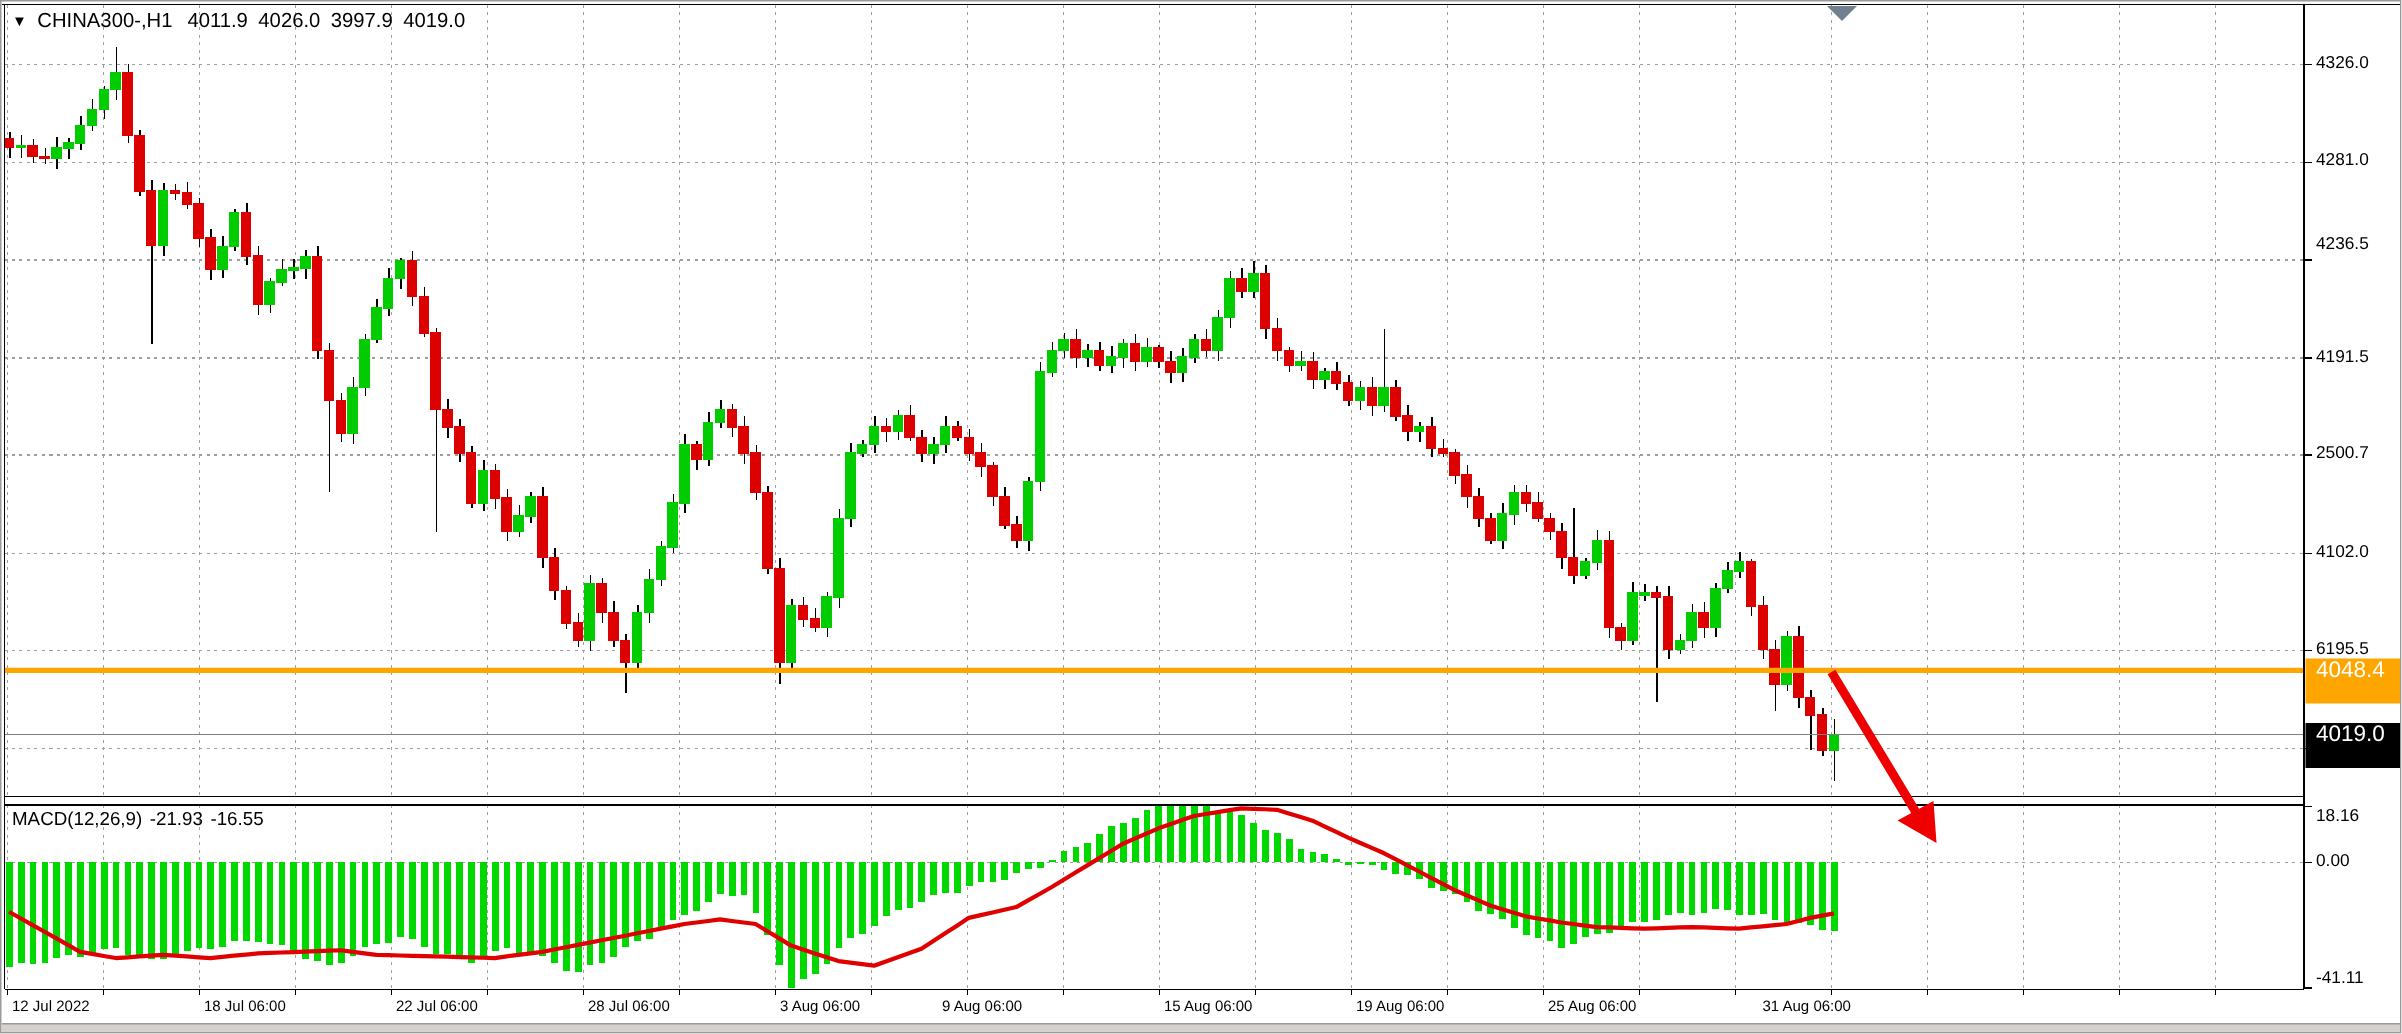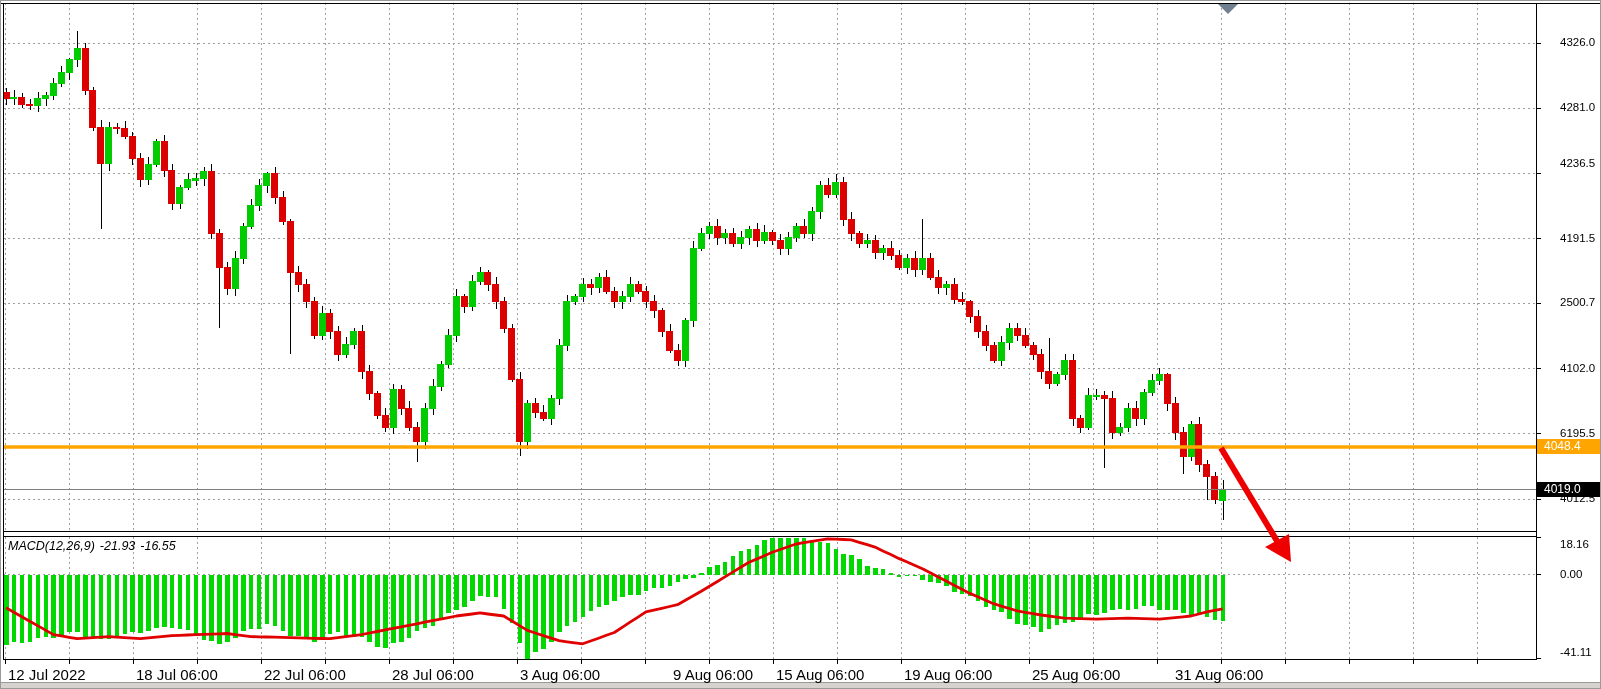--- a/index.html
+++ b/index.html
@@ -4,24 +4,24 @@
 <style>
   html,body{margin:0;padding:0;background:#e8e8e8;font-family:"Liberation Sans",sans-serif;}
   #app{position:relative;width:1601px;height:689px;background:#ffffff;overflow:hidden;
        border:1px solid #9a9a9a;box-sizing:border-box;}
   #chart-svg{position:absolute;left:0;top:0;}
   #title-bar{position:absolute;left:7px;top:5px;font-size:13.5px;color:#000;white-space:nowrap;z-index:5;}
   #title-bar .tri{font-size:10px;margin-right:7px;vertical-align:1px;}
   #title-bar .sym{margin-right:10px;}
   #title-bar .num{margin-right:7px;}
   #macd-title{position:absolute;left:7px;top:538px;font-size:12.5px;color:#000;white-space:nowrap;z-index:5;}
-  #macd-title span{margin-right:5px;font-style:italic;}
-  .axlabel{position:absolute;left:1543px;font-size:11.5px;color:#000;white-space:nowrap;z-index:3;margin-left:16px;}
-  .tlabel{position:absolute;top:665px;font-size:15px;color:#000;white-space:nowrap;z-index:3;}
-  .badge{position:absolute;left:1536px;width:65px;height:15px;font-size:12px;color:#fff;
+  #macd-title span{margin-right:5px;}
+  .axlabel{position:absolute;left:1543px;font-size:11.5px;color:#000;white-space:nowrap;z-index:3;}
+  .tlabel{position:absolute;top:665px;font-size:10px;color:#000;white-space:nowrap;z-index:3;}
+  .badge{position:absolute;left:1536px;width:65px;height:30px;font-size:15px;color:#fff;
          padding-left:7px;line-height:15px;box-sizing:border-box;z-index:4;}
   #bottom-strip{position:absolute;left:0;bottom:0;width:1601px;height:5px;
                 background:#d6d3ce;border-top:1px solid #9a9a9a;z-index:2;}
 </style>
 </head>
 <body>
 
 <div id="app">
   <svg id="chart-svg" width="1601" height="689">
       <g>
@@ -602,20 +602,23 @@
         <line x1="1412" y1="658.5" x2="1412" y2="662.5" stroke="#000000" stroke-width="1" shape-rendering="crispEdges"></line>
         <line x1="1476" y1="658.5" x2="1476" y2="662.5" stroke="#000000" stroke-width="1" shape-rendering="crispEdges"></line>
       </g>
       <polygon points="1217,3 1237,3 1227,13" fill="#708090"></polygon>
       <g>
         <line x1="1220" y1="447" x2="1276" y2="540" stroke="#ee0000" stroke-width="6"></line>
         <polygon points="1290,561 1264,546 1288,533" fill="#ee0000"></polygon>
       </g>
     </svg>
 
+  <div id="title-bar">
+    <span class="tri">▼</span><span class="sym">CHINA300-,H1</span><span class="num">4011.9</span><span class="num">4026.0</span><span class="num">3997.9</span><span class="num">4019.0</span>
+  </div>
 
   <div id="macd-title">
     <span>MACD(12,26,9)</span><span>-21.93</span><span>-16.55</span>
   </div>
 
   <div id="price-axis">
       <div class="axlabel" style="top: 35px;">4326.0</div>
       <div class="axlabel" style="top: 100.475px;">4281.0</div>
       <div class="axlabel" style="top: 156px;">4236.5</div>
       <div class="axlabel" style="top: 230.697px;">4191.5</div>
@@ -628,21 +631,21 @@
       <div class="axlabel" style="top: 536.5px;">18.16</div>
       <div class="axlabel" style="top: 566.873px;">0.00</div>
       <div class="axlabel" style="top: 644.5px; text-align: right;">-41.11</div>
     </div>
   <div id="time-axis">
       <div class="tlabel" style="left: 7px;">12 Jul 2022</div>
       <div class="tlabel" style="left: 135px;">18 Jul 06:00</div>
       <div class="tlabel" style="left: 263px;">22 Jul 06:00</div>
       <div class="tlabel" style="left: 391px;">28 Jul 06:00</div>
       <div class="tlabel" style="left: 519px;">3 Aug 06:00</div>
-      <div class="tlabel" style="left: 672px; text-align: center;">9 Aug 06:00</div>
+      <div class="tlabel" style="left: 627px; text-align: center;">9 Aug 06:00</div>
       <div class="tlabel" style="left: 775px;">15 Aug 06:00</div>
       <div class="tlabel" style="left: 903px;">19 Aug 06:00</div>
       <div class="tlabel" style="left: 1031px;">25 Aug 06:00</div>
       <div class="tlabel" style="left: 1159px; margin-left: 15px;">31 Aug 06:00</div>
     </div>
 
   <div class="badge" id="hline-badge" style="background: rgb(255, 165, 0); color: rgb(255, 255, 255); top: 438.408px;">4048.4</div>
   <div class="badge" id="bid-badge" style="background: rgb(0, 0, 0); color: rgb(255, 255, 255); top: 481.185px;">4019.0</div>
 
   <div id="bottom-strip"></div>

